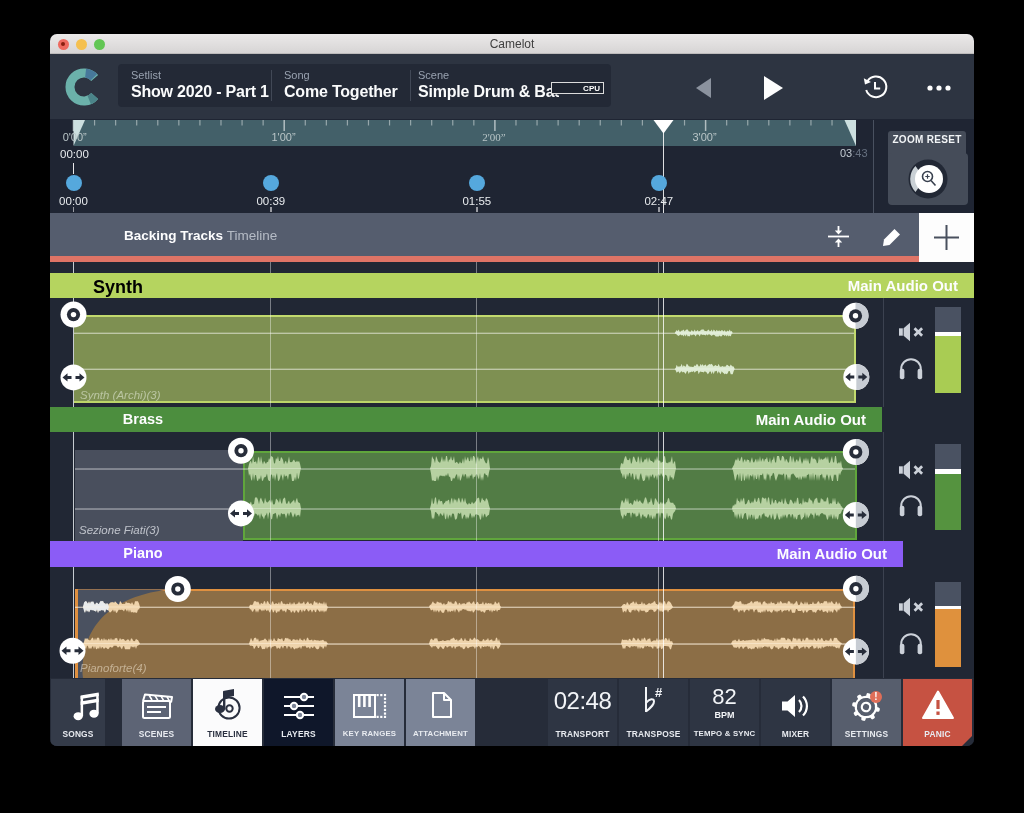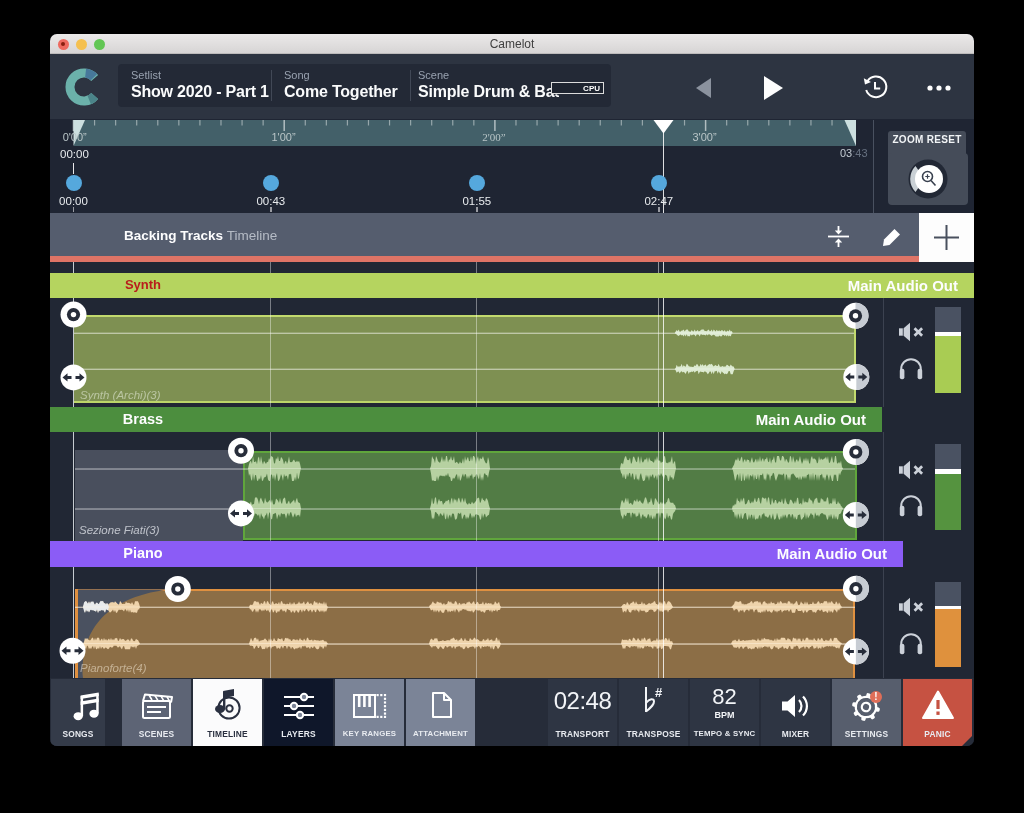--- a/index.html
+++ b/index.html
@@ -100,21 +100,21 @@
 <div class="abs" style="left:624.5px;top:12px;width:60px;text-align:center;font-size:11px;color:#b9c5c7;">3'00”</div>
 <div class="abs" style="left:10px;top:29px;font-size:11.5px;color:#e8ebee;">00:00</div>
 <div class="abs" style="left:790px;top:28px;font-size:11px;"><span style="color:#c3cbd3;">03</span><span style="color:#677181;">:43</span></div>
 <div class="abs" style="left:822.5px;top:1px;width:1px;height:93px;background:rgba(125,135,150,.45);"></div>
 <div class="abs" style="left:612.7px;top:13px;width:1.6px;height:81px;background:rgba(255,255,255,.85);"></div>
 <div class="abs" style="left:22.7px;top:44px;width:1.6px;height:11px;background:rgba(255,255,255,.9);"></div>
 <div class="abs" style="left:15.5px;top:56px;width:16px;height:16px;border-radius:50%;background:#55a8dd;"></div>
 <div class="abs" style="left:-1.5px;top:76px;width:50px;text-align:center;font-size:11.5px;color:#e8ebee;">00:00</div>
 <div class="abs" style="left:22.7px;top:88px;width:1.6px;height:5px;background:rgba(255,255,255,.55);"></div>
 <div class="abs" style="left:212.8px;top:56px;width:16px;height:16px;border-radius:50%;background:#55a8dd;"></div>
-<div class="abs" style="left:195.8px;top:76px;width:50px;text-align:center;font-size:11.5px;color:#e8ebee;">00:43</div>
+<div class="abs" style="left:195.8px;top:76px;width:50px;text-align:center;font-size:11.5px;color:#e8ebee;">00:39</div>
 <div class="abs" style="left:220.0px;top:88px;width:1.6px;height:5px;background:rgba(255,255,255,.55);"></div>
 <div class="abs" style="left:418.8px;top:56px;width:16px;height:16px;border-radius:50%;background:#55a8dd;"></div>
 <div class="abs" style="left:401.8px;top:76px;width:50px;text-align:center;font-size:11.5px;color:#e8ebee;">01:55</div>
 <div class="abs" style="left:426.0px;top:88px;width:1.6px;height:5px;background:rgba(255,255,255,.55);"></div>
 <div class="abs" style="left:600.8px;top:56px;width:16px;height:16px;border-radius:50%;background:#55a8dd;"></div>
 <div class="abs" style="left:583.8px;top:76px;width:50px;text-align:center;font-size:11.5px;color:#e8ebee;">02:47</div>
 <div class="abs" style="left:608.0px;top:88px;width:1.6px;height:5px;background:rgba(255,255,255,.55);"></div>
 <div class="abs" style="left:838px;top:12px;width:78px;height:30px;background:#454c59;border-radius:3px;text-align:center;font-size:10px;font-weight:bold;color:#f2f4f6;line-height:18px;letter-spacing:.3px;">ZOOM RESET</div>
 <div class="abs" style="left:838px;top:34px;width:80px;height:52px;background:#454c59;border-radius:4px;"></div>
 <svg style="left:852px;top:34px;" width="52" height="52" viewBox="0 0 52 52">
@@ -239,21 +239,21 @@
       </svg>
       <div class="abs" style="left:885px;top:320px;width:26px;height:24px;background:#4a5262;"></div>
       <div class="abs" style="left:885px;top:344px;width:26px;height:3px;background:#fff;"></div>
       <div class="abs" style="left:885px;top:347px;width:26px;height:58px;background:#df913d;"></div>
 <div class="abs" style="left:22.7px;top:0;width:1.6px;height:416px;background:rgba(240,245,248,.8);"></div>
 <div class="abs" style="left:220.3px;top:0;width:1px;height:416px;background:rgba(255,255,255,.4);"></div>
 <div class="abs" style="left:426.3px;top:0;width:1px;height:416px;background:rgba(255,255,255,.4);"></div>
 <div class="abs" style="left:608.3px;top:0;width:1px;height:416px;background:rgba(255,255,255,.5);"></div>
 <div class="abs" style="left:612.7px;top:0;width:1.6px;height:416px;background:rgba(255,255,255,.8);"></div>
 <div class="abs" style="left:0;top:11px;width:924px;height:24.5px;background:#b5d45f;">
-        <div class="abs" style="left:43px;top:4px;width:100px;text-align:center;font-size:13px;font-weight:bold;color:#b91c1c;">Synth</div>
+        <div class="abs" style="left:43px;top:4px;width:100px;text-align:left;font-size:18px;font-weight:bold;color:#000000;">Synth</div>
         <div class="abs" style="right:16px;top:4px;font-size:15px;font-weight:bold;color:#fdfdfe;">Main Audio Out</div>
       </div>
 <div class="abs" style="left:0;top:145px;width:832px;height:25px;background:#4c8e3e;">
         <div class="abs" style="left:43px;top:4px;width:100px;text-align:center;font-size:14.5px;font-weight:bold;color:#fdfdfe;">Brass</div>
         <div class="abs" style="right:16px;top:4px;font-size:15px;font-weight:bold;color:#fdfdfe;">Main Audio Out</div>
       </div>
 <div class="abs" style="left:0;top:279px;width:853px;height:26px;background:#8b5cf6;">
         <div class="abs" style="left:43px;top:4px;width:100px;text-align:center;font-size:14.5px;font-weight:bold;color:#fdfdfe;">Piano</div>
         <div class="abs" style="right:16px;top:4px;font-size:15px;font-weight:bold;color:#fdfdfe;">Main Audio Out</div>
       </div>

